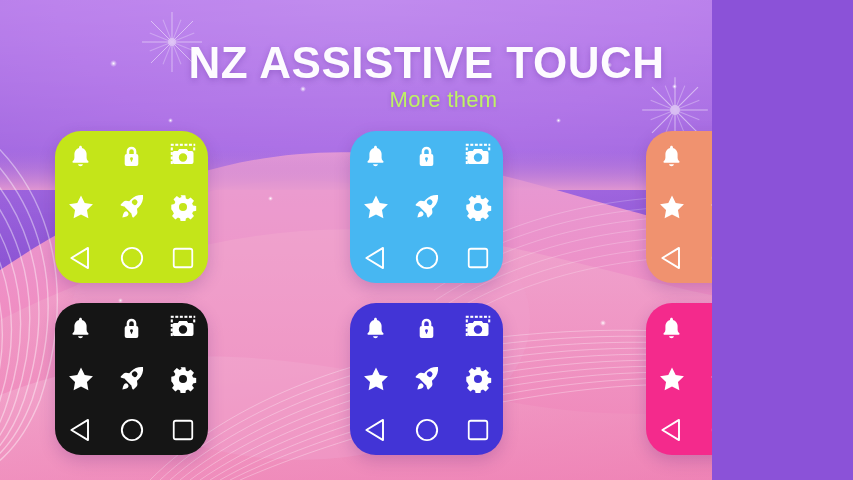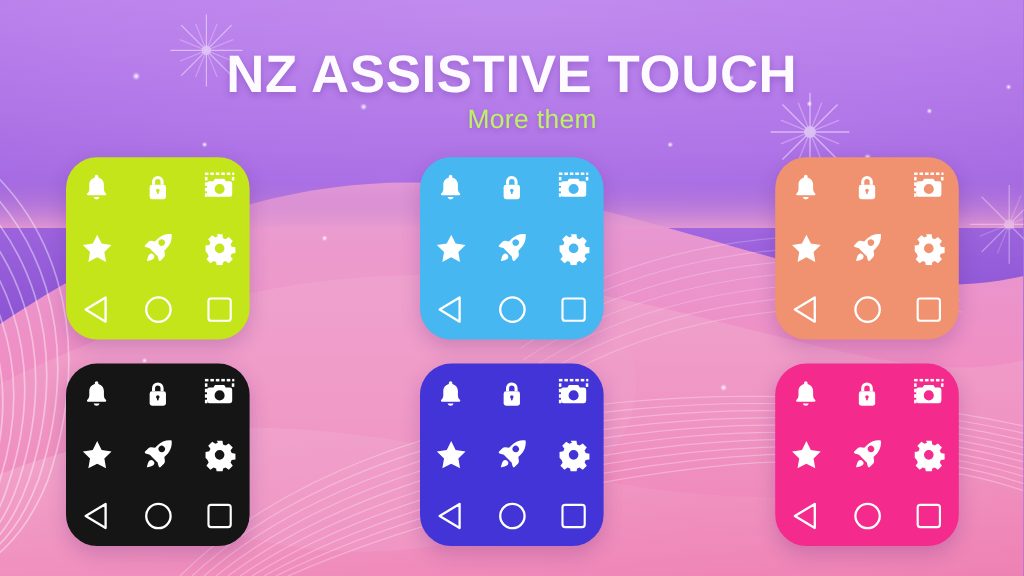--- a/index.html
+++ b/index.html
@@ -1,21 +1,21 @@
 <!DOCTYPE html>
 <html><head>
 <meta charset="utf-8">
 <style>
   html,body{margin:0;padding:0;}
   body{
     width:853px;height:480px;overflow:hidden;
     font-family:"Liberation Sans", sans-serif;
     background:#8b52d8;
   }
-  #stage{position:relative;width:853px;height:480px;overflow:hidden;}
+  #stage{position:relative;width:712px;height:480px;overflow:hidden;}
 
   
   .bg-base{
     position:absolute;inset:0;
     background:
       radial-gradient(120% 90% at 50% 0%, #a06ae0 0%, #9a5fdd 35%, #8f57d6 60%, #8a52d2 100%);
   }
   .bg-top-sheen{
     position:absolute;left:0;top:0;width:853px;height:260px;
     background:linear-gradient(180deg, rgba(168,110,224,.95) 0%, rgba(158,96,219,.55) 55%, rgba(150,88,214,0) 100%);

